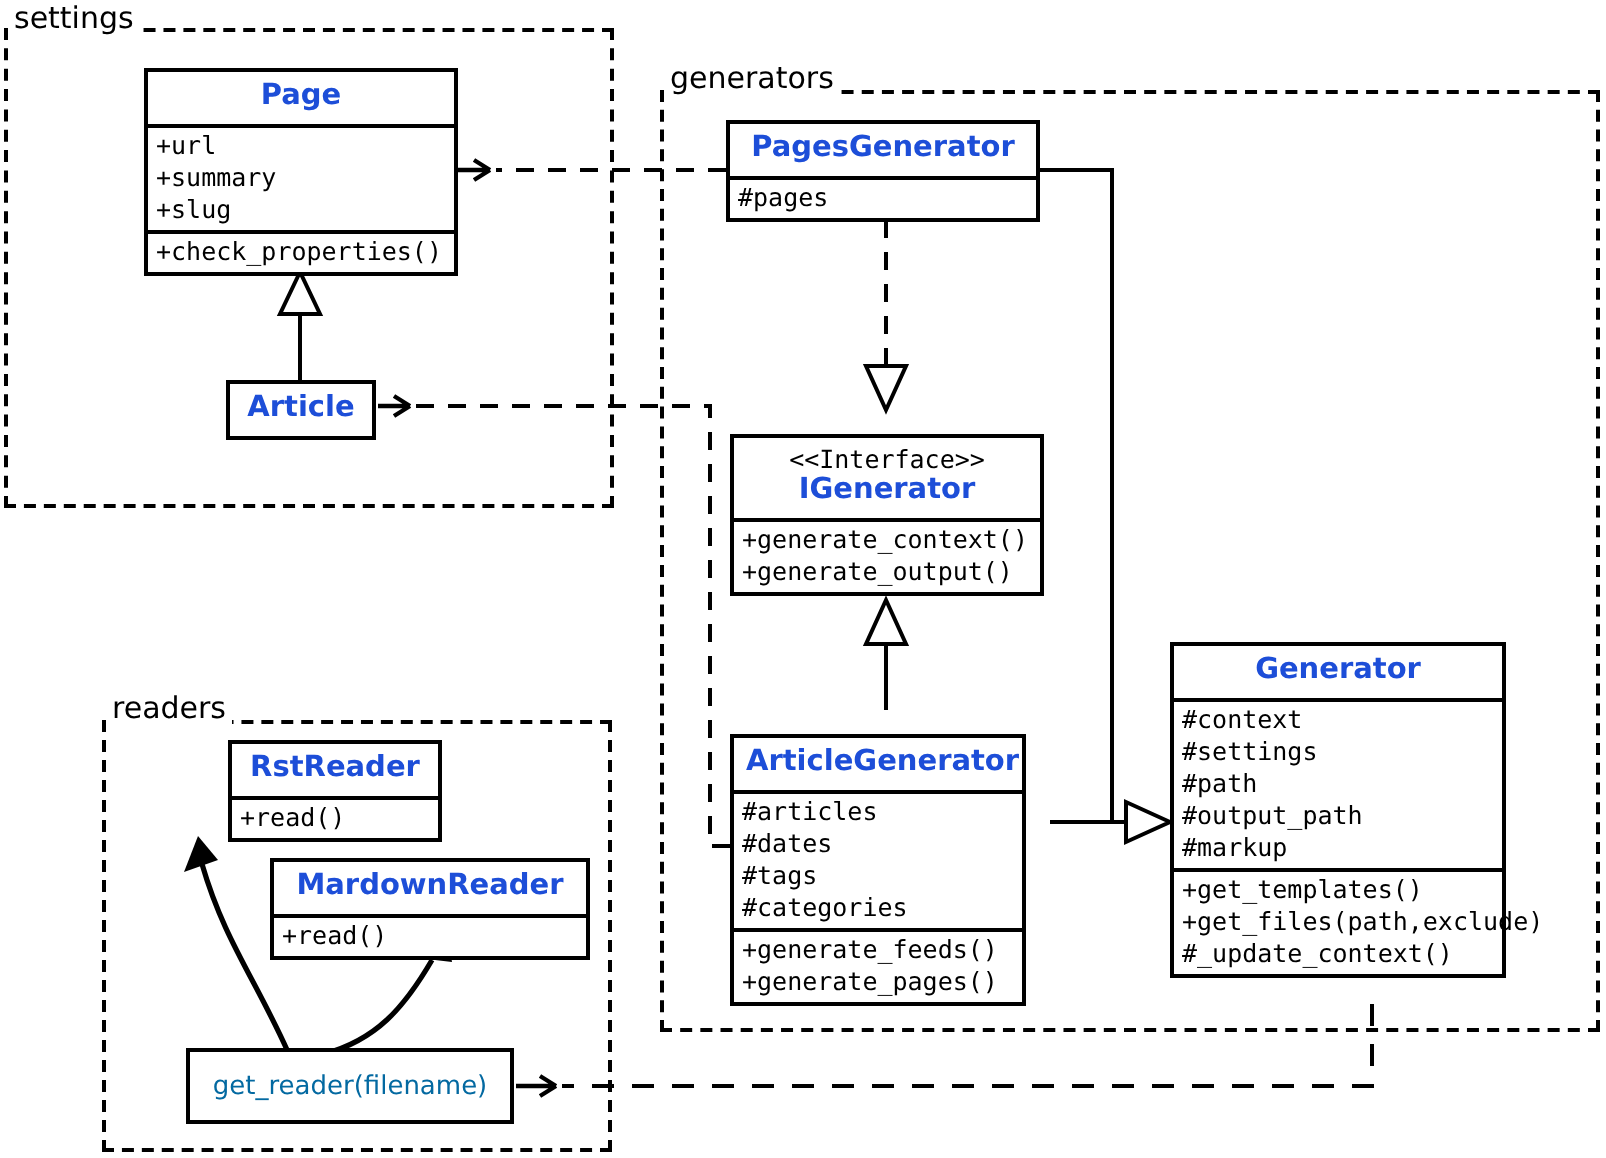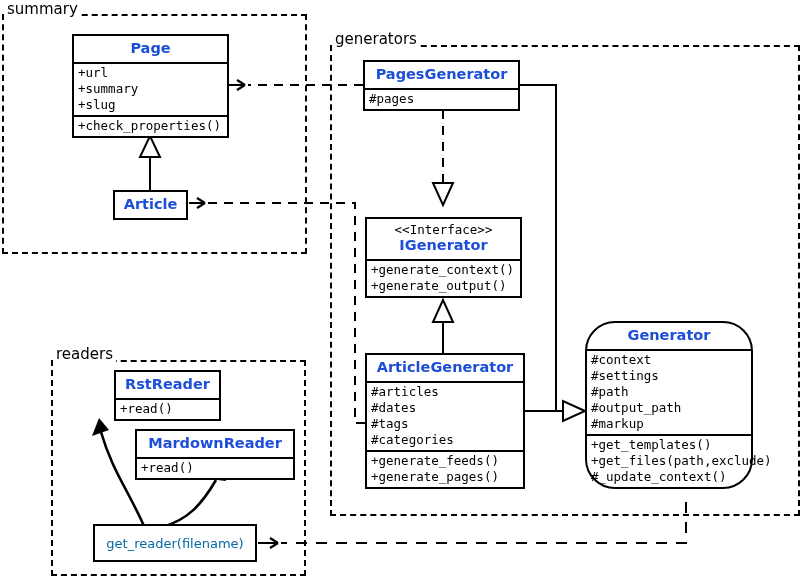--- a/index.html
+++ b/index.html
@@ -94,21 +94,21 @@
     color: #0369a1;
     white-space: nowrap;
   }
 </style>
 </head>
 <body>
 
 <div id="canvas">
 
   <div class="pkg" style="left:2px; top:14px; width:305px; height:240px;"></div>
-  <div class="pkg-label" style="left:4px; top:1px;">summary</div>
+  <div class="pkg-label" style="left:4px; top:1px;">settings</div>
 
   <div class="pkg" style="left:330px; top:45px; width:470px; height:471px;"></div>
   <div class="pkg-label" style="left:332px; top:31px;">generators</div>
 
   <div class="pkg" style="left:51px; top:360px; width:255px; height:216px;"></div>
   <div class="pkg-label" style="left:53px; top:346px;">readers</div>
 
   <svg class="layer" viewBox="0 0 803 579">
 
     <g>
@@ -184,35 +184,35 @@
 
   <div class="cls" style="left:365px; top:217px; width:157px;">
     <div class="cls-stereo">&lt;&lt;Interface&gt;&gt;</div>
     <div class="cls-name" style="padding-top:0;">IGenerator</div>
     <div class="cls-sep cls-compartment">
       <div class="cls-item">+generate_context()</div>
       <div class="cls-item">+generate_output()</div>
     </div>
   </div>
 
-  <div class="cls" style="left:365px; top:353px; width:160px;">
+  <div class="cls" style="left:365px; top:367px; width:148px;">
     <div class="cls-name">ArticleGenerator</div>
     <div class="cls-sep cls-compartment">
       <div class="cls-item">#articles</div>
       <div class="cls-item">#dates</div>
       <div class="cls-item">#tags</div>
       <div class="cls-item">#categories</div>
     </div>
     <div class="cls-sep cls-compartment">
       <div class="cls-item">+generate_feeds()</div>
       <div class="cls-item">+generate_pages()</div>
     </div>
   </div>
 
-  <div class="cls" style="left:585px; top:321px; width:168px;border-radius:30px;">
+  <div class="cls" style="left:585px; top:321px; width:168px;">
     <div class="cls-name">Generator</div>
     <div class="cls-sep cls-compartment">
       <div class="cls-item">#context</div>
       <div class="cls-item">#settings</div>
       <div class="cls-item">#path</div>
       <div class="cls-item">#output_path</div>
       <div class="cls-item">#markup</div>
     </div>
     <div class="cls-sep cls-compartment">
       <div class="cls-item">+get_templates()</div>

